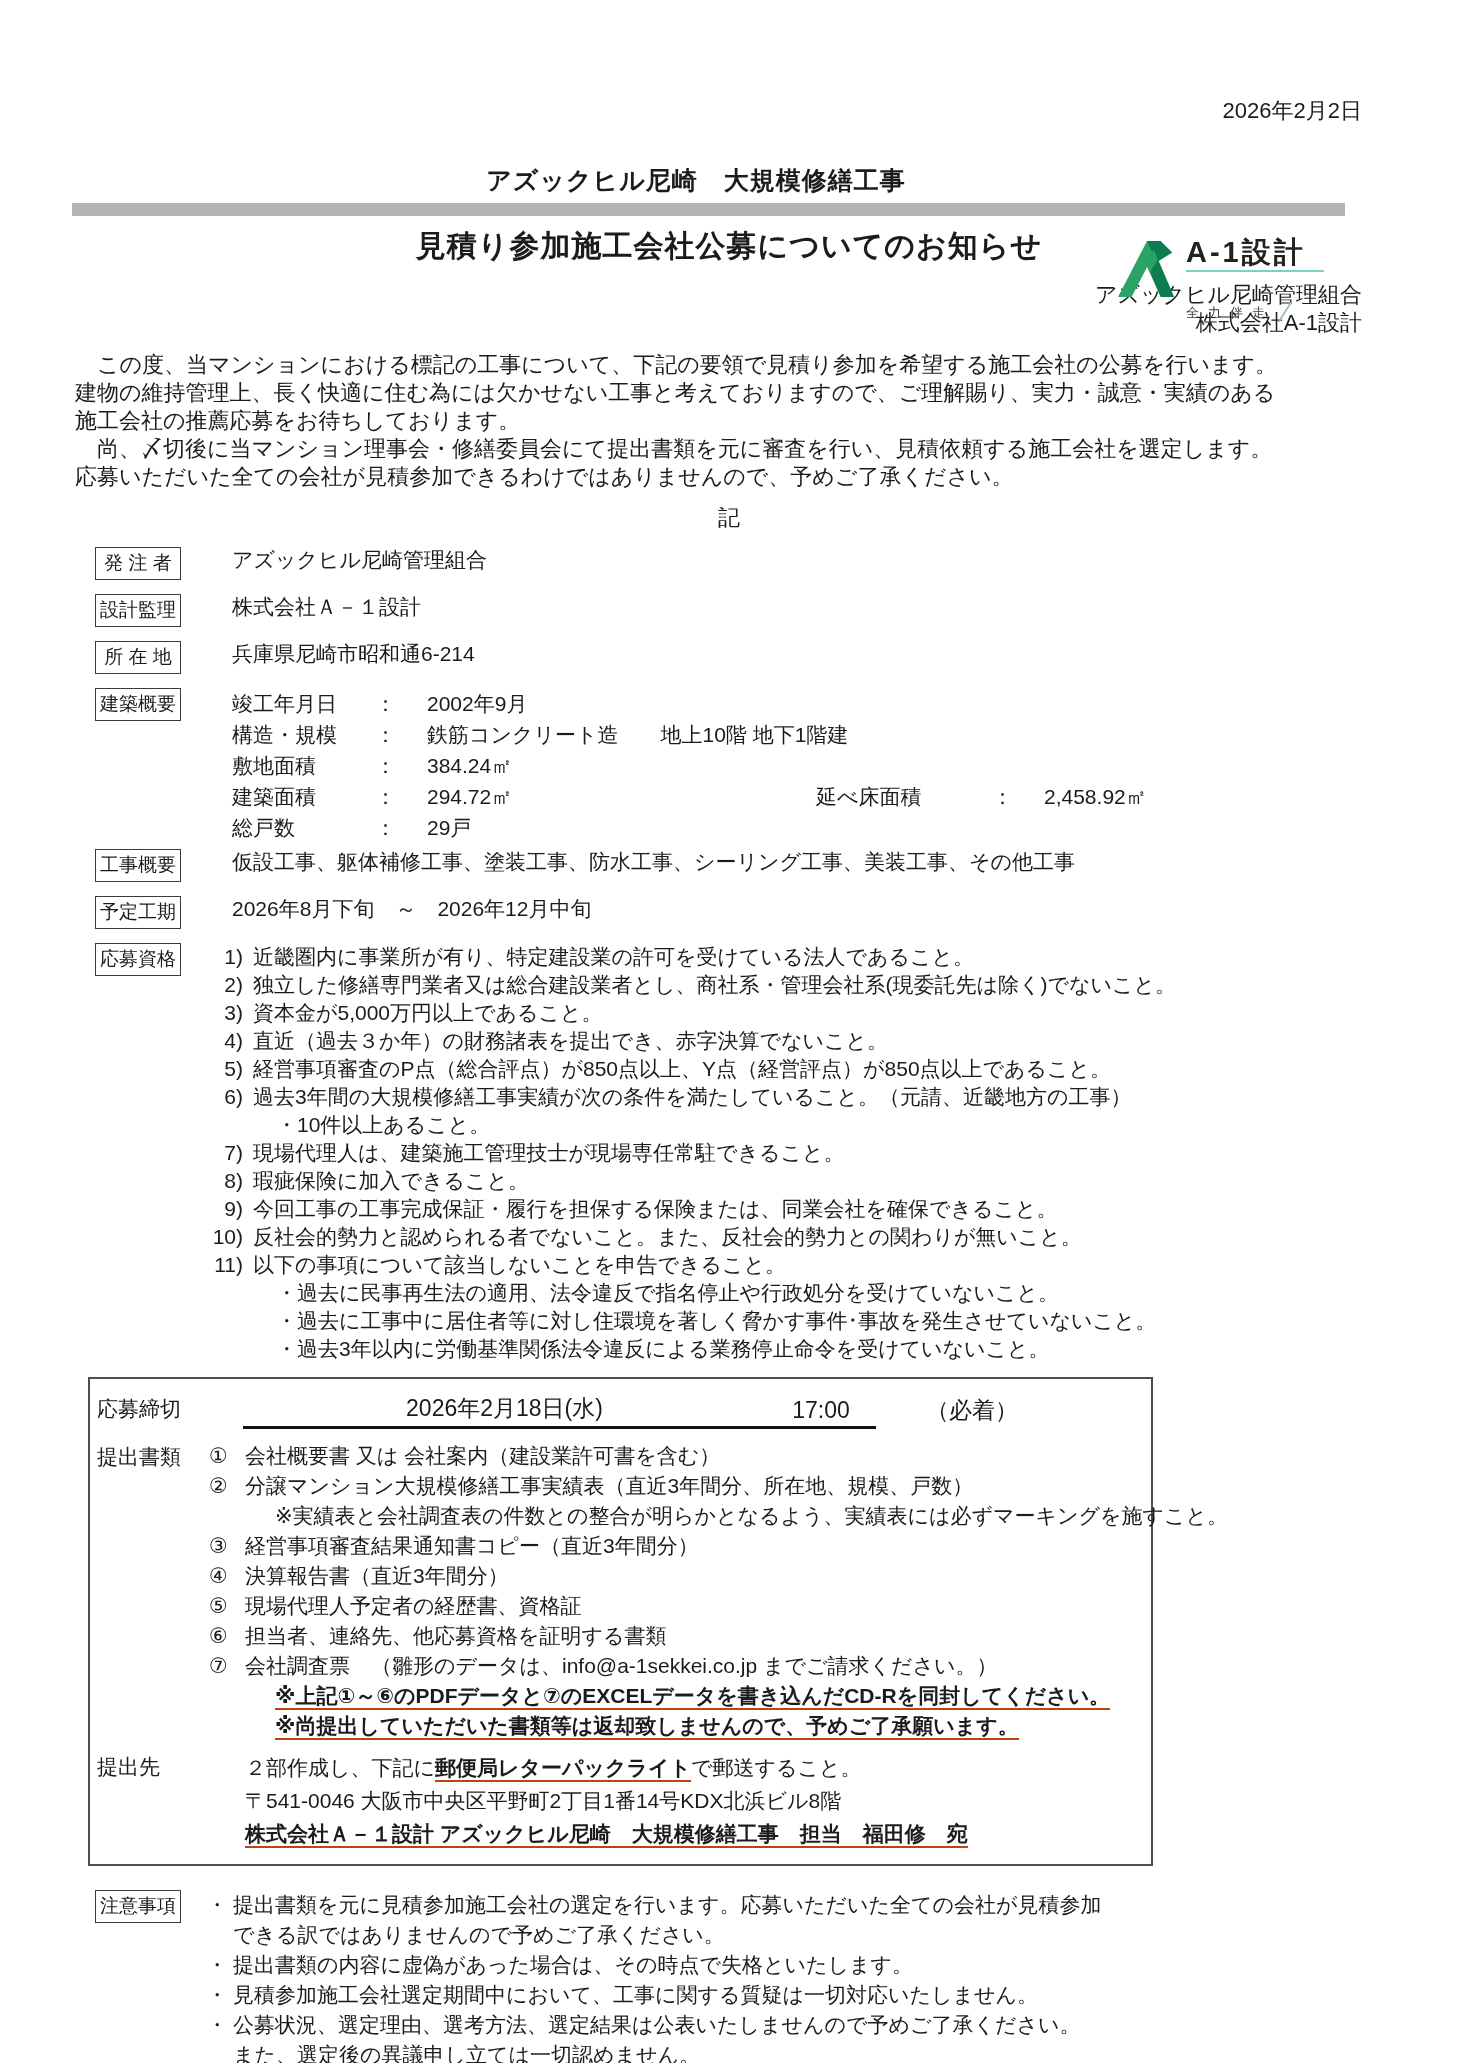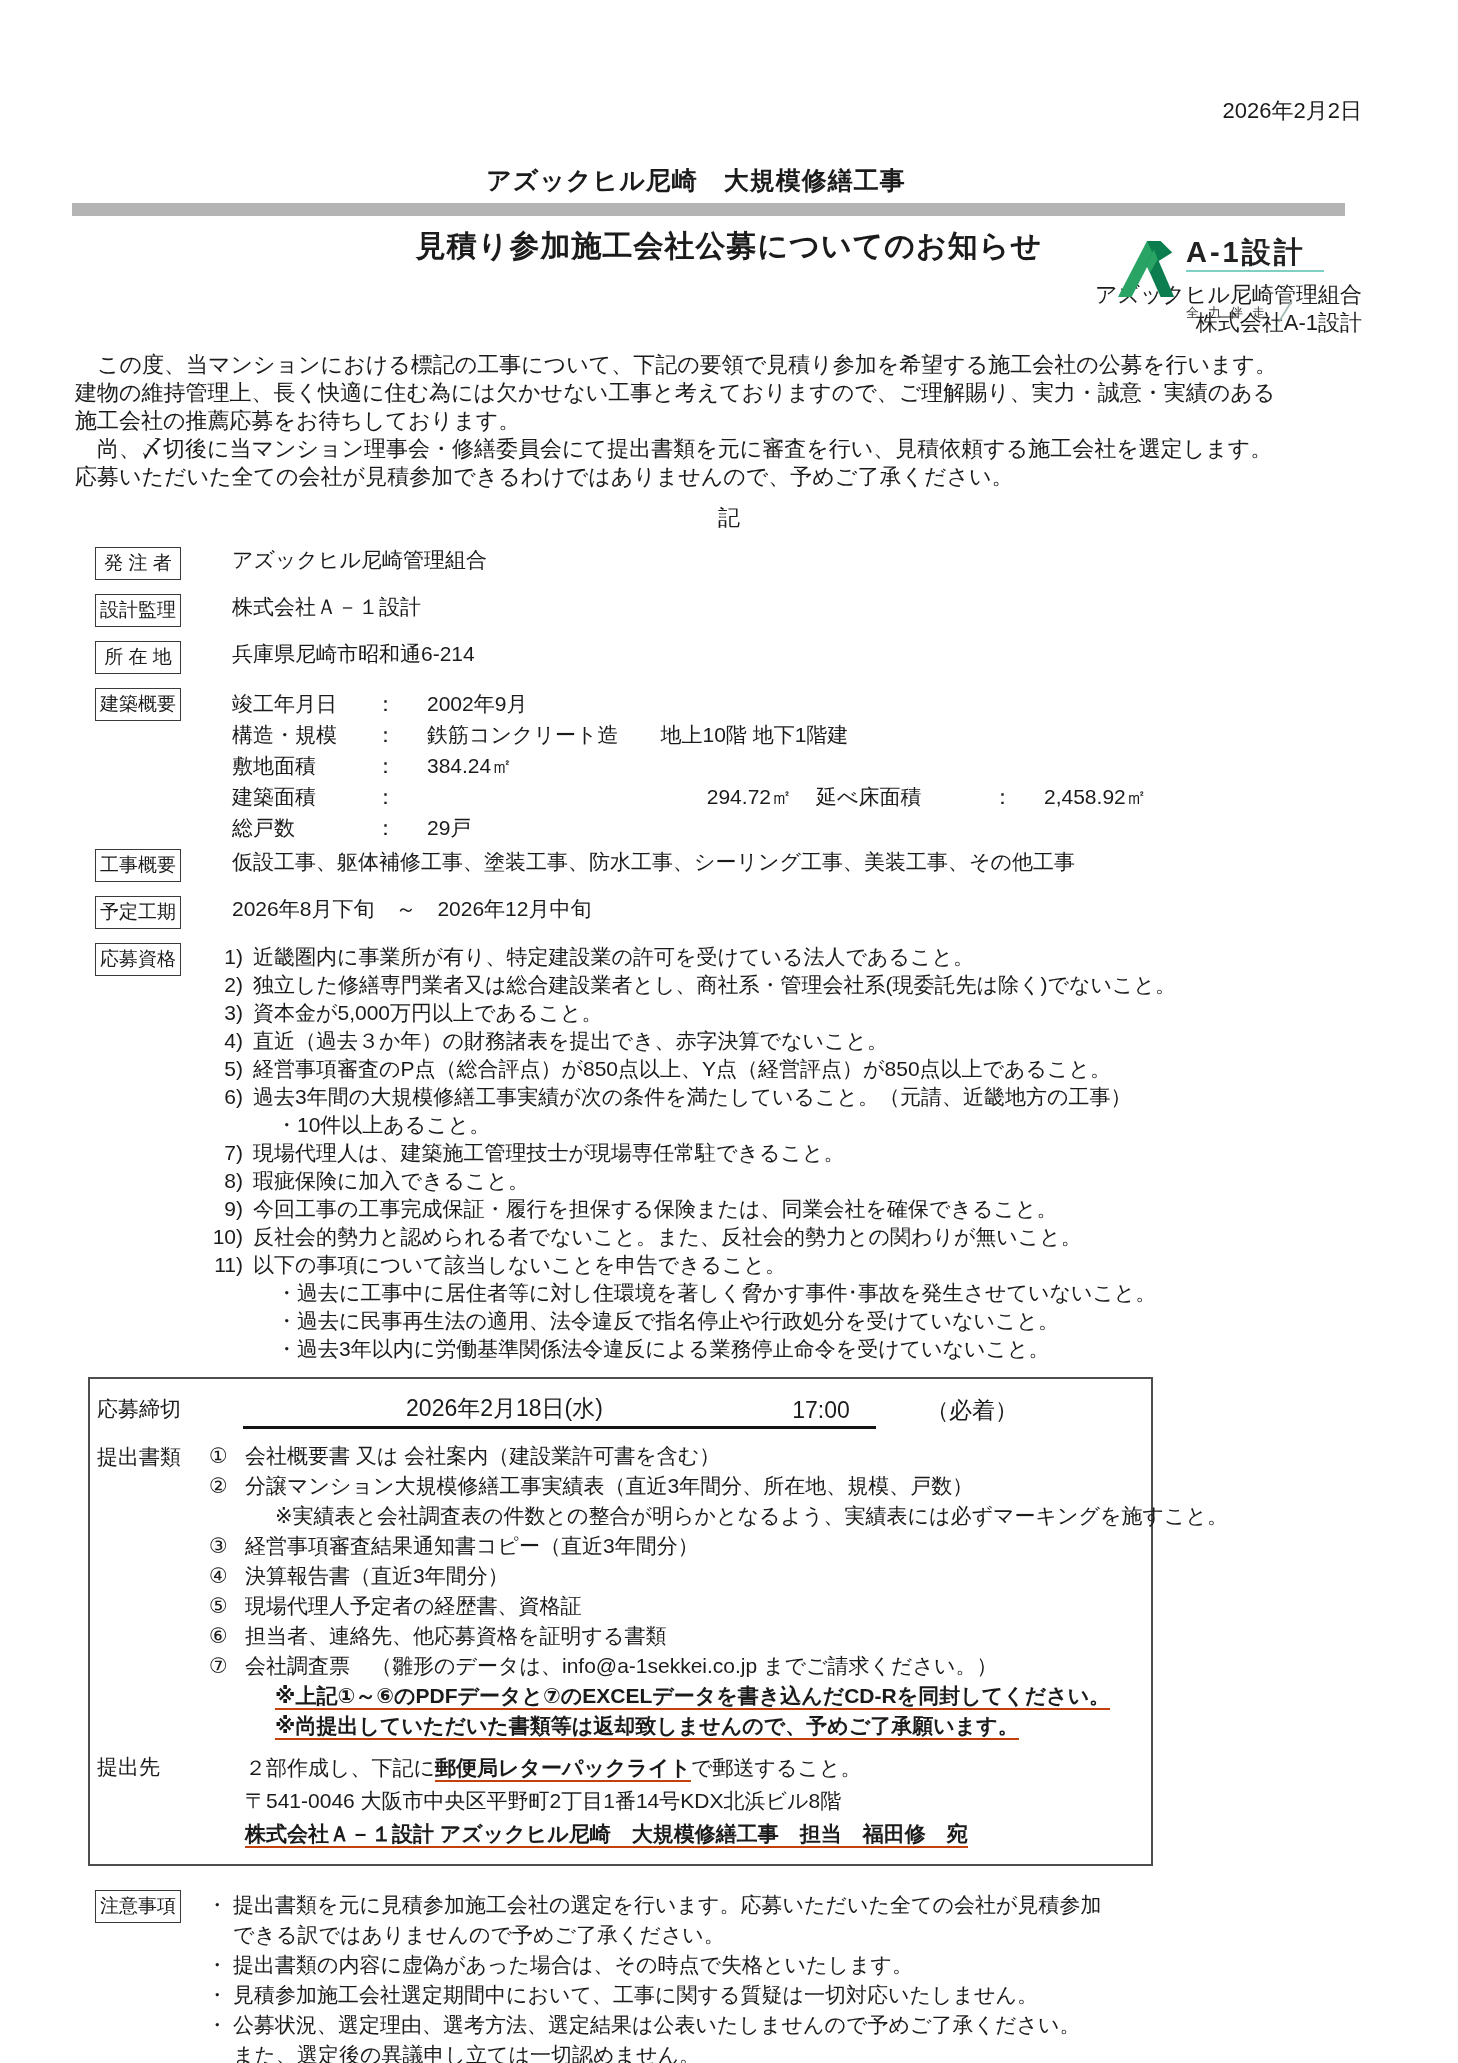--- a/index.html
+++ b/index.html
@@ -40,21 +40,21 @@
   .flabel {
     flex:0 0 86px; margin-left:20px; border:1px solid #3a3a3a;
     font-size:19px; text-align:center; padding:2px 0 3px; white-space:nowrap;
   }
   .fcontent { margin-left:51px; font-size:21px; line-height:26px; }
 
   .bo-rows { font-size:21px; line-height:31px; }
   .bo-row { display:flex; white-space:nowrap;gap:24px; }
   .bo-name { width:112px; }
   .bo-colon { width:35px; text-align:center; }
-  .bo-val1 { width:365px;text-align:right; }
+  .bo-val1 { width:365px; }
   .bo-name2 { width:145px; }
   .frow-building { margin-bottom:6px; }
 
   
   .qlist { margin-left:18px; font-size:21px; line-height:28px; }
   .qrow { display:flex; white-space:nowrap; }
   .qno { flex:0 0 44px; text-align:right; }
   .qtext { margin-left:10px; }
   .qsub { margin-left:77px; white-space:nowrap; }
 
@@ -231,22 +231,22 @@
           <span class="qtext">今回工事の工事完成保証・履行を担保する保険または、同業会社を確保できること。</span>
         </div>
         <div class="qrow">
           <span class="qno">10)</span>
           <span class="qtext">反社会的勢力と認められる者でないこと。また、反社会的勢力との関わりが無いこと。</span>
         </div>
         <div class="qrow">
           <span class="qno">11)</span>
           <span class="qtext">以下の事項について該当しないことを申告できること。</span>
         </div>
+        <div class="qsub">・過去に民事再生法の適用、法令違反で指名停止や行政処分を受けていないこと。</div>
         <div class="qsub">・過去に工事中に居住者等に対し住環境を著しく脅かす事件･事故を発生させていないこと。</div>
-        <div class="qsub">・過去に民事再生法の適用、法令違反で指名停止や行政処分を受けていないこと。</div>
         <div class="qsub">・過去3年以内に労働基準関係法令違反による業務停止命令を受けていないこと。</div>
       </div>
     </div>
   </div>
 
   <div class="subbox">
 
     <div class="brow">
       <span class="blabel">応募締切</span>
       <div class="deadline-line">

